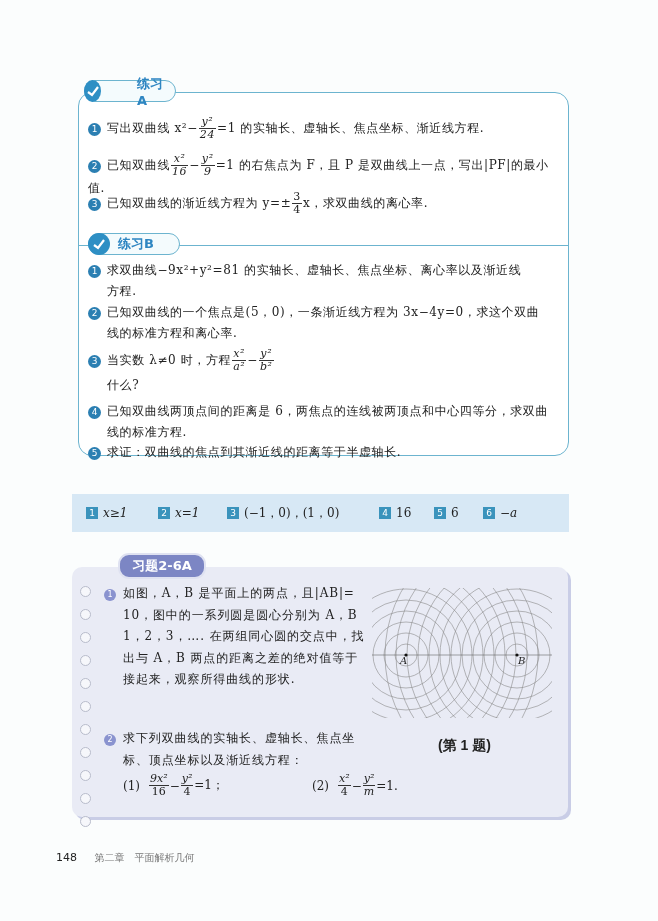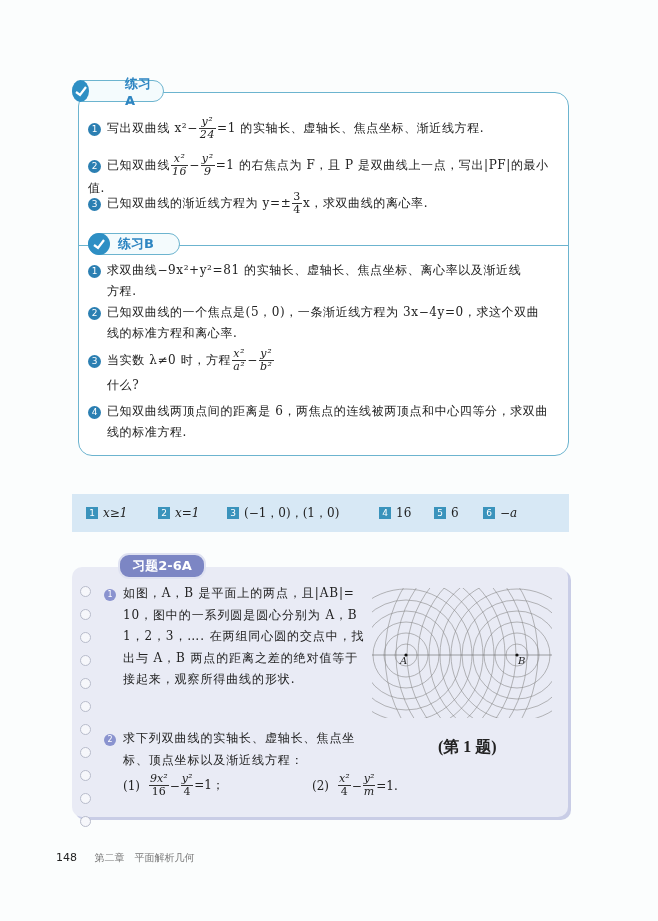--- a/index.html
+++ b/index.html
@@ -22,21 +22,21 @@
     position: absolute; height: 20px; border: 1.5px solid #6cb4cf; border-radius: 11px;
     background: #f4fbfd; display: flex; align-items: center; padding-right: 10px;
   }
   .tag .tag-icon {
     width: 22px; height: 22px; border-radius: 50%; background: #2e8fc4; margin-left: -1px; margin-right: 8px;
     display: flex; align-items: center; justify-content: center;
   }
   .tag .tag-label {
     font-family: "DejaVu Sans", sans-serif; font-weight: bold; font-size: 13px; color: #2f86c2;
   }
-  .tag-a { left: 72px; top: 80px; width: 80px; gap: 28px; }
+  .tag-a { left: 84px; top: 80px; width: 80px; gap: 28px; }
   .tag-b { left: 88px; top: 233px; width: 80px; }
 
   .q {
     position: absolute; left: 88px; font-size: 12px; line-height: 21px; letter-spacing: 0.6px;
     width: 470px;
   }
   .num {
     display: inline-block; width: 13px; height: 13px; border-radius: 50%; background: #2b7fb2;
     color: #fff; font-family: "DejaVu Sans", sans-serif; font-size: 9px; line-height: 13px;
     text-align: center; margin-right: 6px; vertical-align: 0px; letter-spacing: 0;
@@ -70,21 +70,21 @@
   }
   .rings { position: absolute; left: 80px; top: 586px; }
   .ring { width: 9px; height: 9px; border: 1px solid #b8bccb; border-radius: 50%; background: #f6f7fb; margin-bottom: 12px; }
   .ex-text { position: absolute; left: 104px; font-size: 12px; line-height: 21.5px; letter-spacing: 0.9px; width: 270px; }
   .num2 {
     display: inline-block; width: 12px; height: 12px; border-radius: 50%; background: #8a93cf; color: #fff;
     font-family: "DejaVu Sans", sans-serif; font-size: 8px; line-height: 12px; text-align: center; margin-right: 7px; letter-spacing:0;
   }
   .ex-indent { padding-left: 19px; display: block; }
   .figure { position: absolute; left: 372px; top: 588px; width: 180px; height: 130px; }
-  .fig-caption { position: absolute; left: 438px; top: 737px; font-size: 16px; font-weight: bold; font-family: Liberation Serif, serif; }
+  .fig-caption { position: absolute; left: 438px; top: 737px; font-size: 14px; font-weight: bold; font-family: Liberation Sans, sans-serif; }
   .sub-eq { position: absolute; top: 773px; font-size: 12px; display: flex; align-items: center; }
 
   .footer { position: absolute; left: 56px; top: 851px; font-size: 11px; font-family: "DejaVu Sans", sans-serif; }
   .footer .pg { color: #222; margin-right: 14px; }
   .footer .ch { color: #777; font-size: 10px; }
 </style>
 </head>
 <body>
 
 <div class="page">
@@ -135,20 +135,23 @@
   <div class="q" style="top:348px;">
     <span class="num">3</span><span>当实数 λ≠0 时，方程</span><span class="frac"><span class="nu">x²</span><span class="de">a²</span></span><span>−</span><span class="frac"><span class="nu">y²</span><span class="de">b²</span></span>
     <span class="indent" style="margin-top:2px">什么?</span>
   </div>
 
   <div class="q" style="top:401px;">
     <span class="num">4</span><span>已知双曲线两顶点间的距离是 6，两焦点的连线被两顶点和中心四等分，求双曲</span>
     <span class="indent">线的标准方程.</span>
   </div>
 
+  <div class="q" style="top:442px;">
+    <span class="num">5</span><span>求证：双曲线的焦点到其渐近线的距离等于半虚轴长.</span>
+  </div>
 
   <div class="answers">
     <div class="ans" style="left:14px">
         <span class="box">1</span>
         <i>x≥1</i>
       </div>
     <div class="ans" style="left:86px">
         <span class="box">2</span>
         <i>x=1</i>
       </div>

